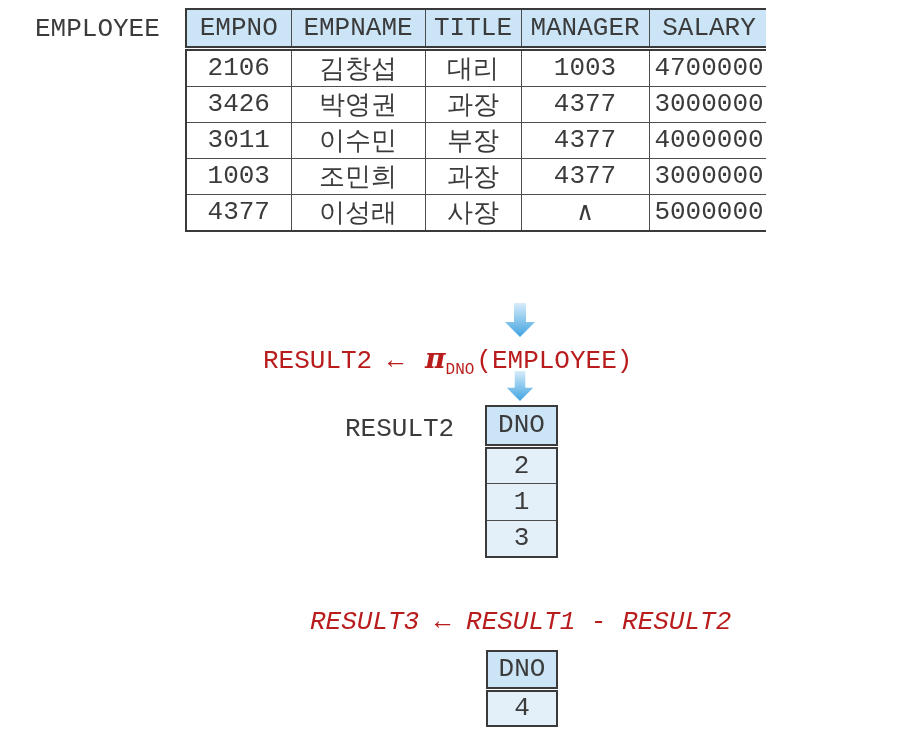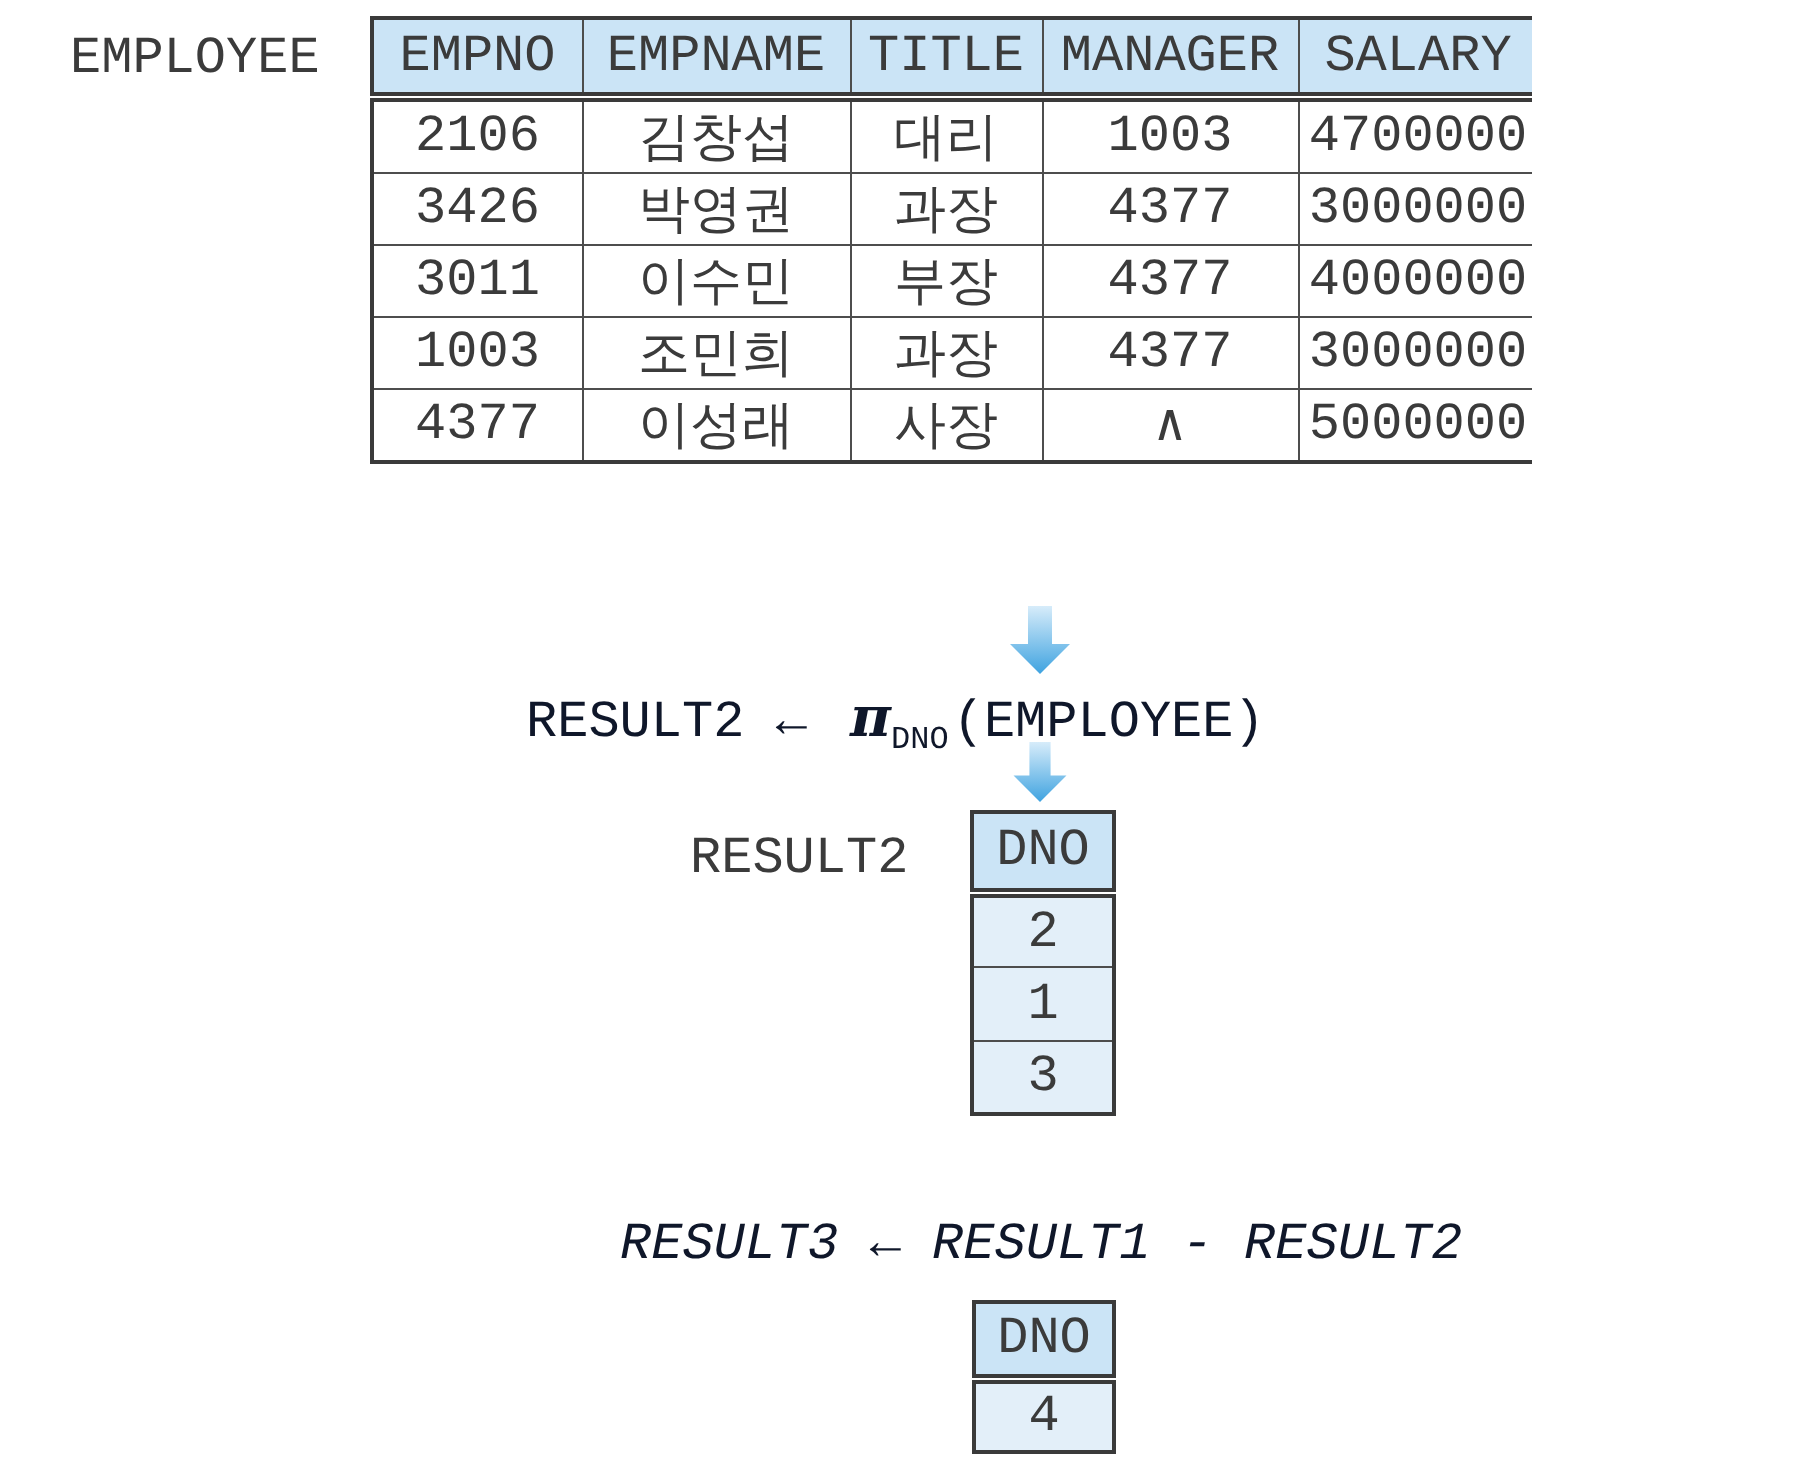--- a/index.html
+++ b/index.html
@@ -34,21 +34,21 @@
   .res2-table tbody tr { height:37px; }
 
   .res3-table { left:486px; top:650px; width:72px; }
   .res3-table thead tr { height:38px; }
   .res3-table tbody tr { height:37px; }
 
   .down-arrow { position:absolute; width:30px; }
   .arrow-1 { left:505px; top:303px; height:34px; }
   .arrow-2 { left:505px; top:371px; height:30px; }
 
-  .formula { position:absolute; font-size:26px; white-space:pre; color:#0f172a; }
+  .formula { position:absolute; font-size:26px; white-space:pre; color:#b91c1c; }
   .formula-projection { left:263px; top:342px; }
   .formula-difference { left:310px; top:607px;font-style:italic; }
   .pi-op { font-family:"DejaVu Serif","Liberation Serif",serif; font-style:italic; font-weight:bold; font-size:28px; margin-left:6px; }
   .pi-sub { font-size:16px; vertical-align:baseline; position:relative; top:6px; margin-right:2px; }
 
   .lbl-employee { left:35px; top:14px; }
   .lbl-result2  { left:345px; top:414px; }
   .lbl-result3  { left:345px; top:658px; }
 </style>
 </head>

